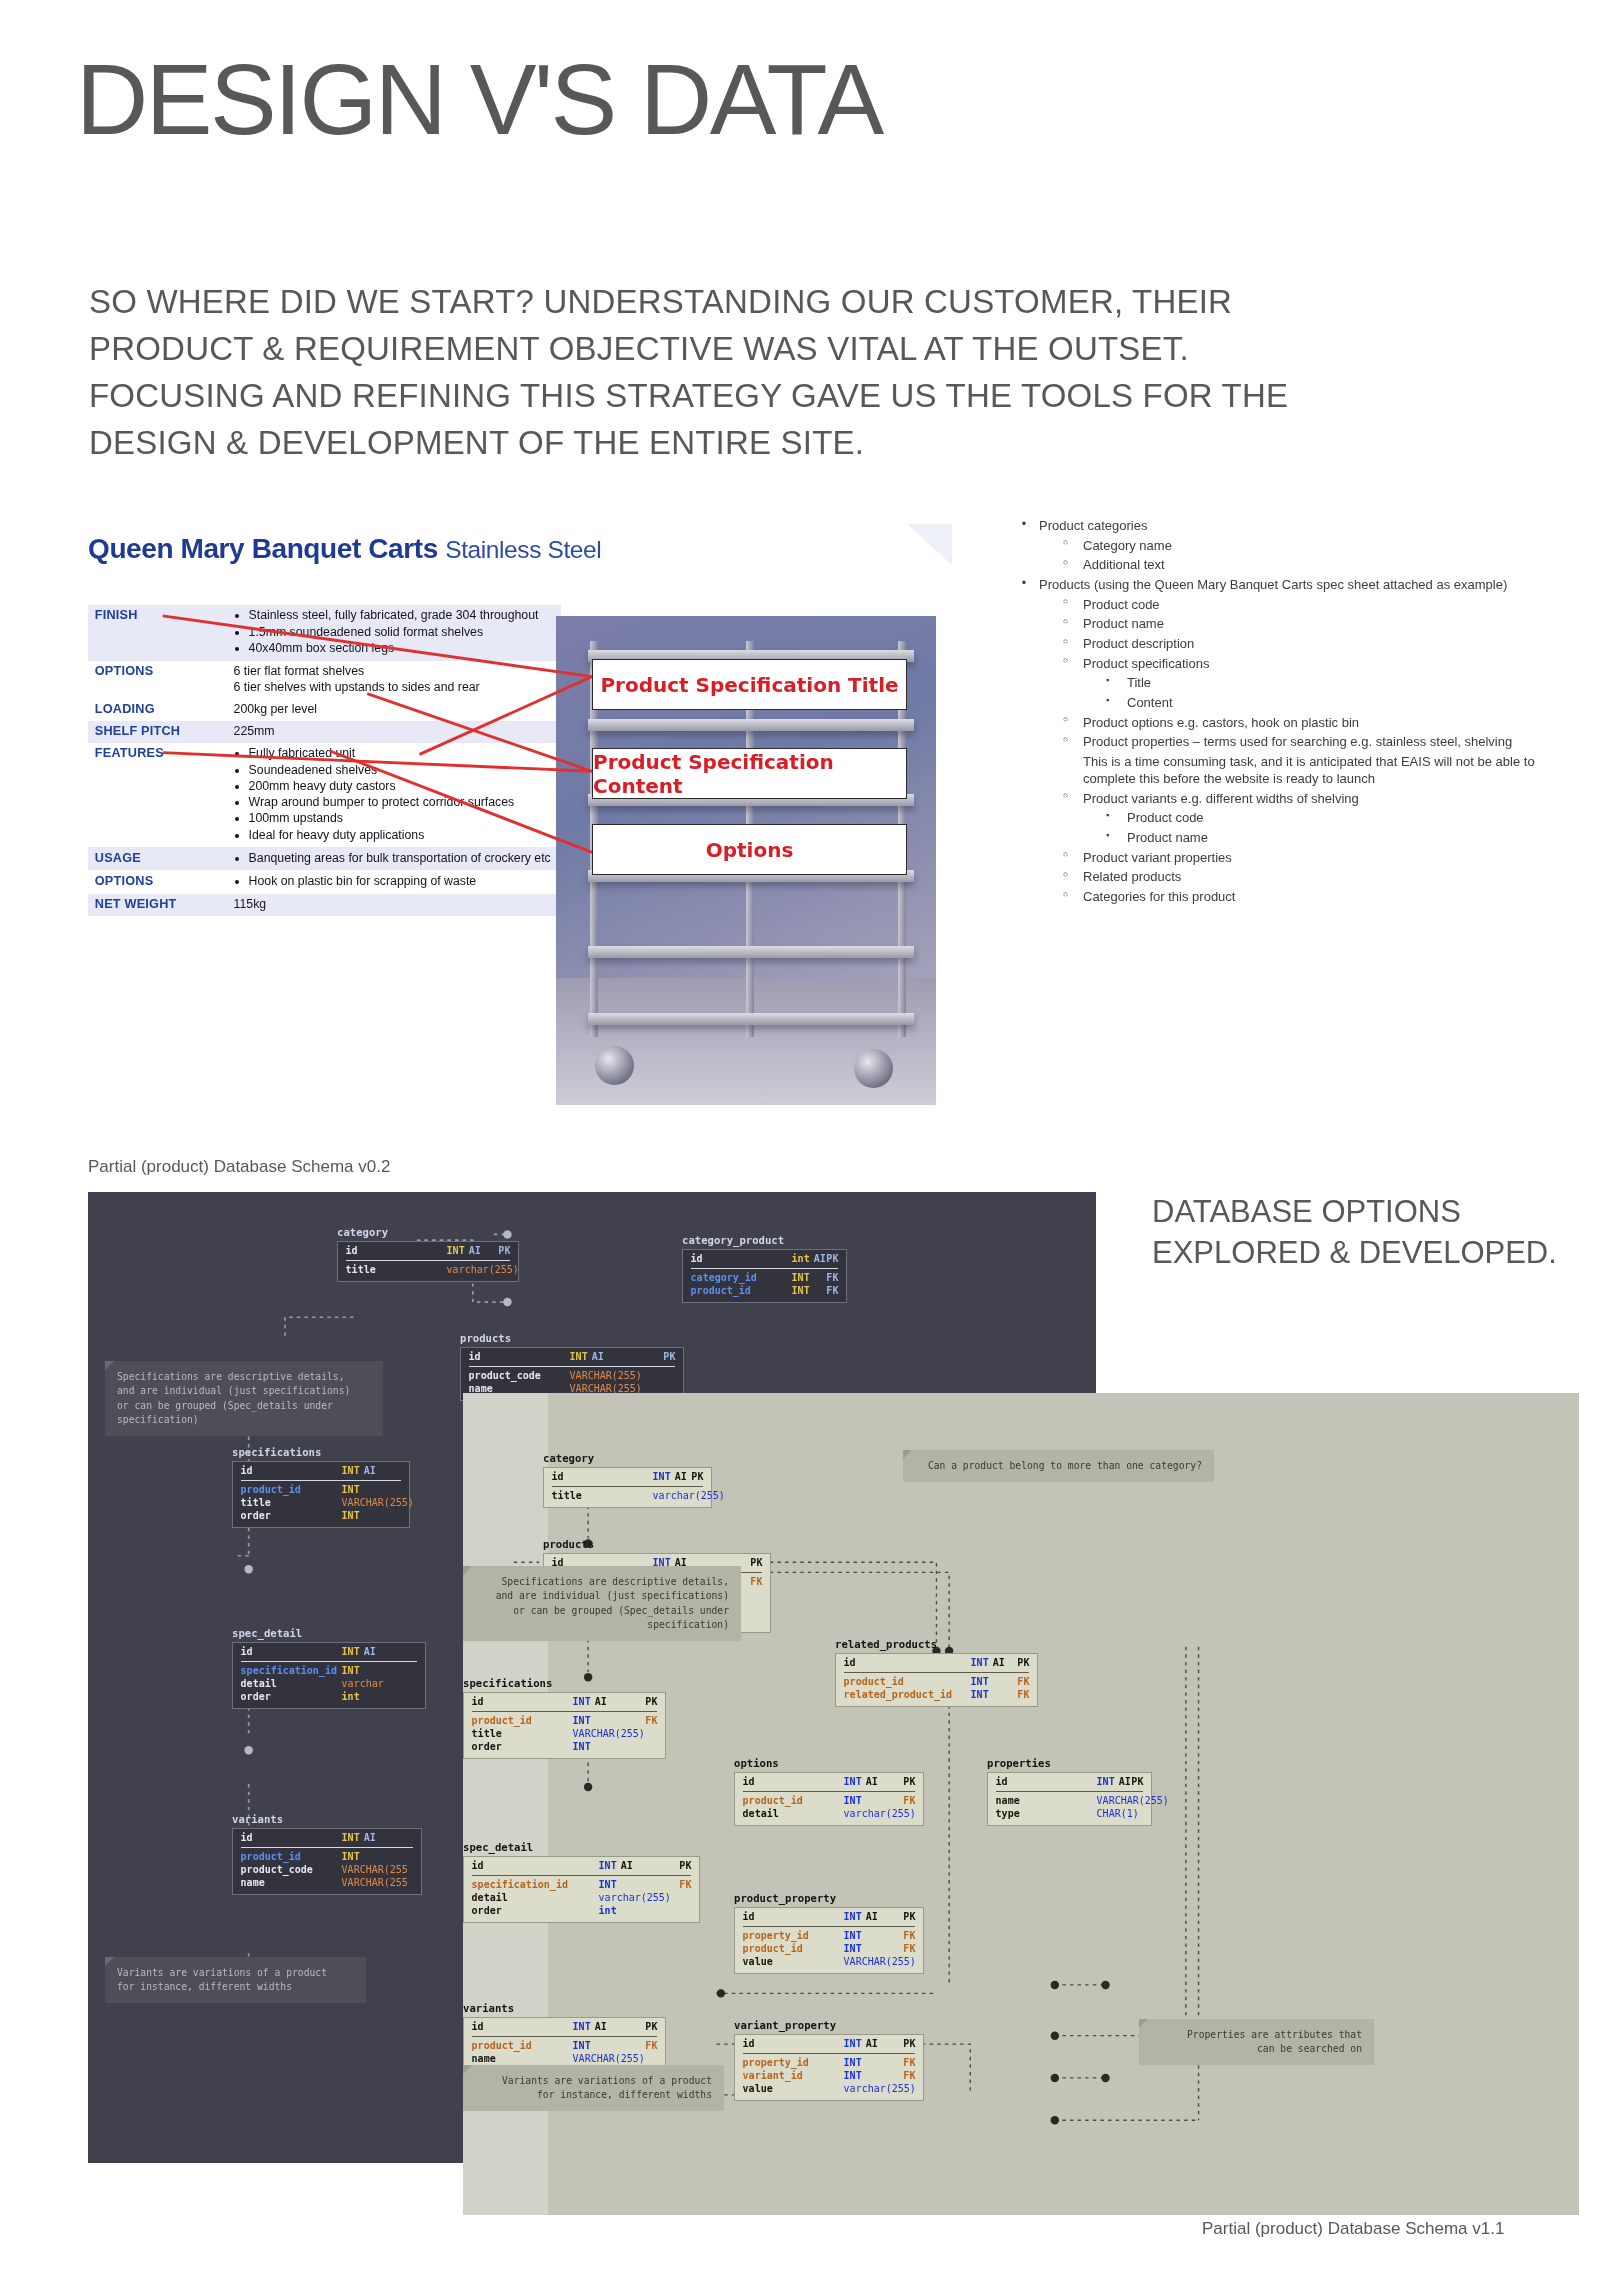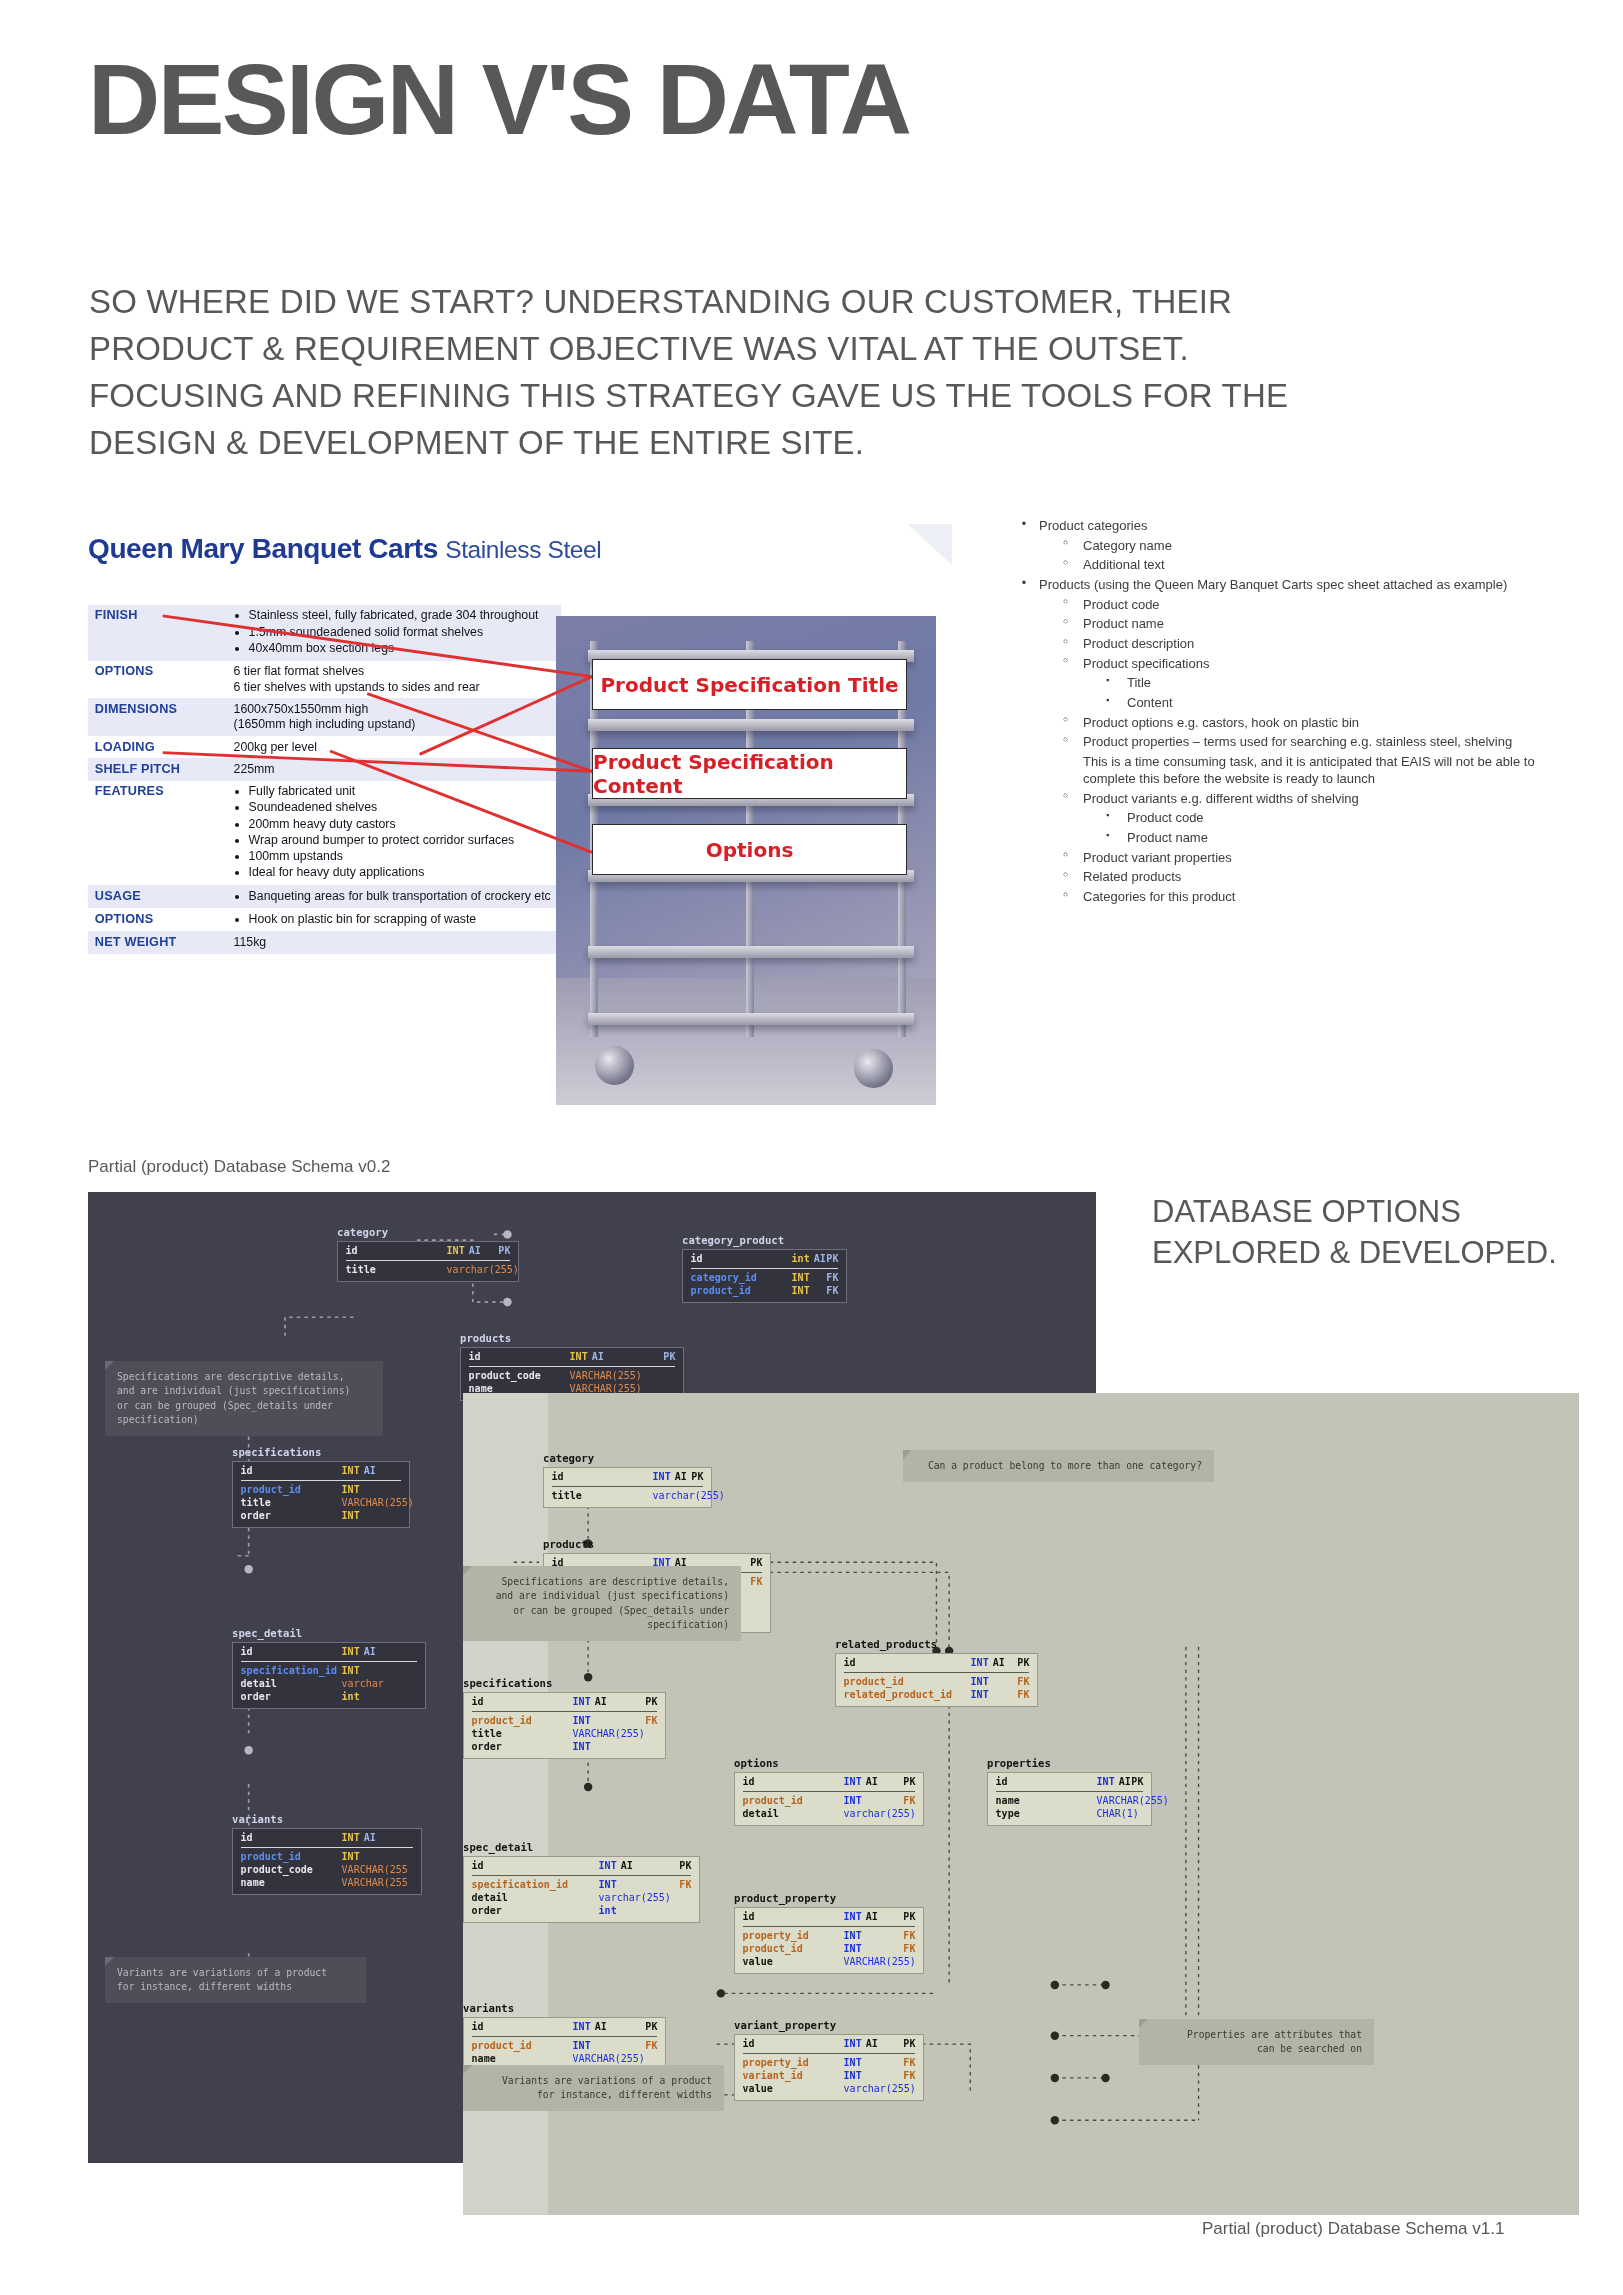--- a/index.html
+++ b/index.html
@@ -1,19 +1,19 @@
 <!DOCTYPE html>
 <html style="font-size:13.5px"><head>
 <meta charset="utf-8">
 <style>
   html,body{margin:0;padding:0;background:#fff;}
   body{width:1623px;height:2295px;position:relative;font-family:"Liberation Sans",sans-serif;color:#58585a;overflow:hidden;}
 
   
-  .page-title{position:absolute;left:88px;top:49px;font-size:100px;line-height:1.0;font-weight:bold;color:#58585a;letter-spacing:-2.5px;}
+  .page-title{position:absolute;left:76px;top:49px;font-size:100px;line-height:1.0;font-weight:normal;color:#58585a;letter-spacing:-2.5px;}
   .page-subtitle{position:absolute;left:89px;top:279px;width:1234px;font-size:33px;line-height:1.42;color:#58585a;font-weight:300;letter-spacing:0.2px;}
 
   
   .spec-wrap{position:absolute;left:88px;top:533px;width:871px;height:583px;}
   .spec-title{position:absolute;left:0;top:0;font-size:28px;font-weight:bold;color:#1f3a93;letter-spacing:-0.4px;}
   .spec-title .sub{font-weight:400;color:#2d4ba0;font-size:24.5px;}
   .spec-table{position:absolute;left:0;top:72px;width:473px;border-collapse:collapse;font-size:12.3px;color:#13131f;}
   .spec-table td{vertical-align:top;padding:3.4px 5px 3.4px 6.8px;}
   .spec-table td.k{width:127px;font-weight:bold;color:#21409a;font-size:12.7px;letter-spacing:0.2px;}
   .spec-table tr.alt td{background:#e7e9f6;}
@@ -125,27 +125,20 @@
               <li>1.5mm soundeadened solid format shelves</li>
               <li>40x40mm box section legs</li>
             </ul>
           </td>
         </tr>
         <tr>
           <td class="k">OPTIONS</td>
           <td>
             <div class="line">6 tier flat format shelves</div>
             <div class="line">6 tier shelves with upstands to sides and rear</div>
-          </td>
-        </tr>
-        <tr class="alt">
-          <td class="k">DIMENSIONS</td>
-          <td>
-            <div class="line">1600x750x1550mm high</div>
-            <div class="line">(1650mm high including upstand)</div>
           </td>
         </tr>
         <tr>
           <td class="k">LOADING</td>
           <td>
             <div class="line">200kg per level</div>
           </td>
         </tr>
         <tr class="alt">
           <td class="k">SHELF PITCH</td>

